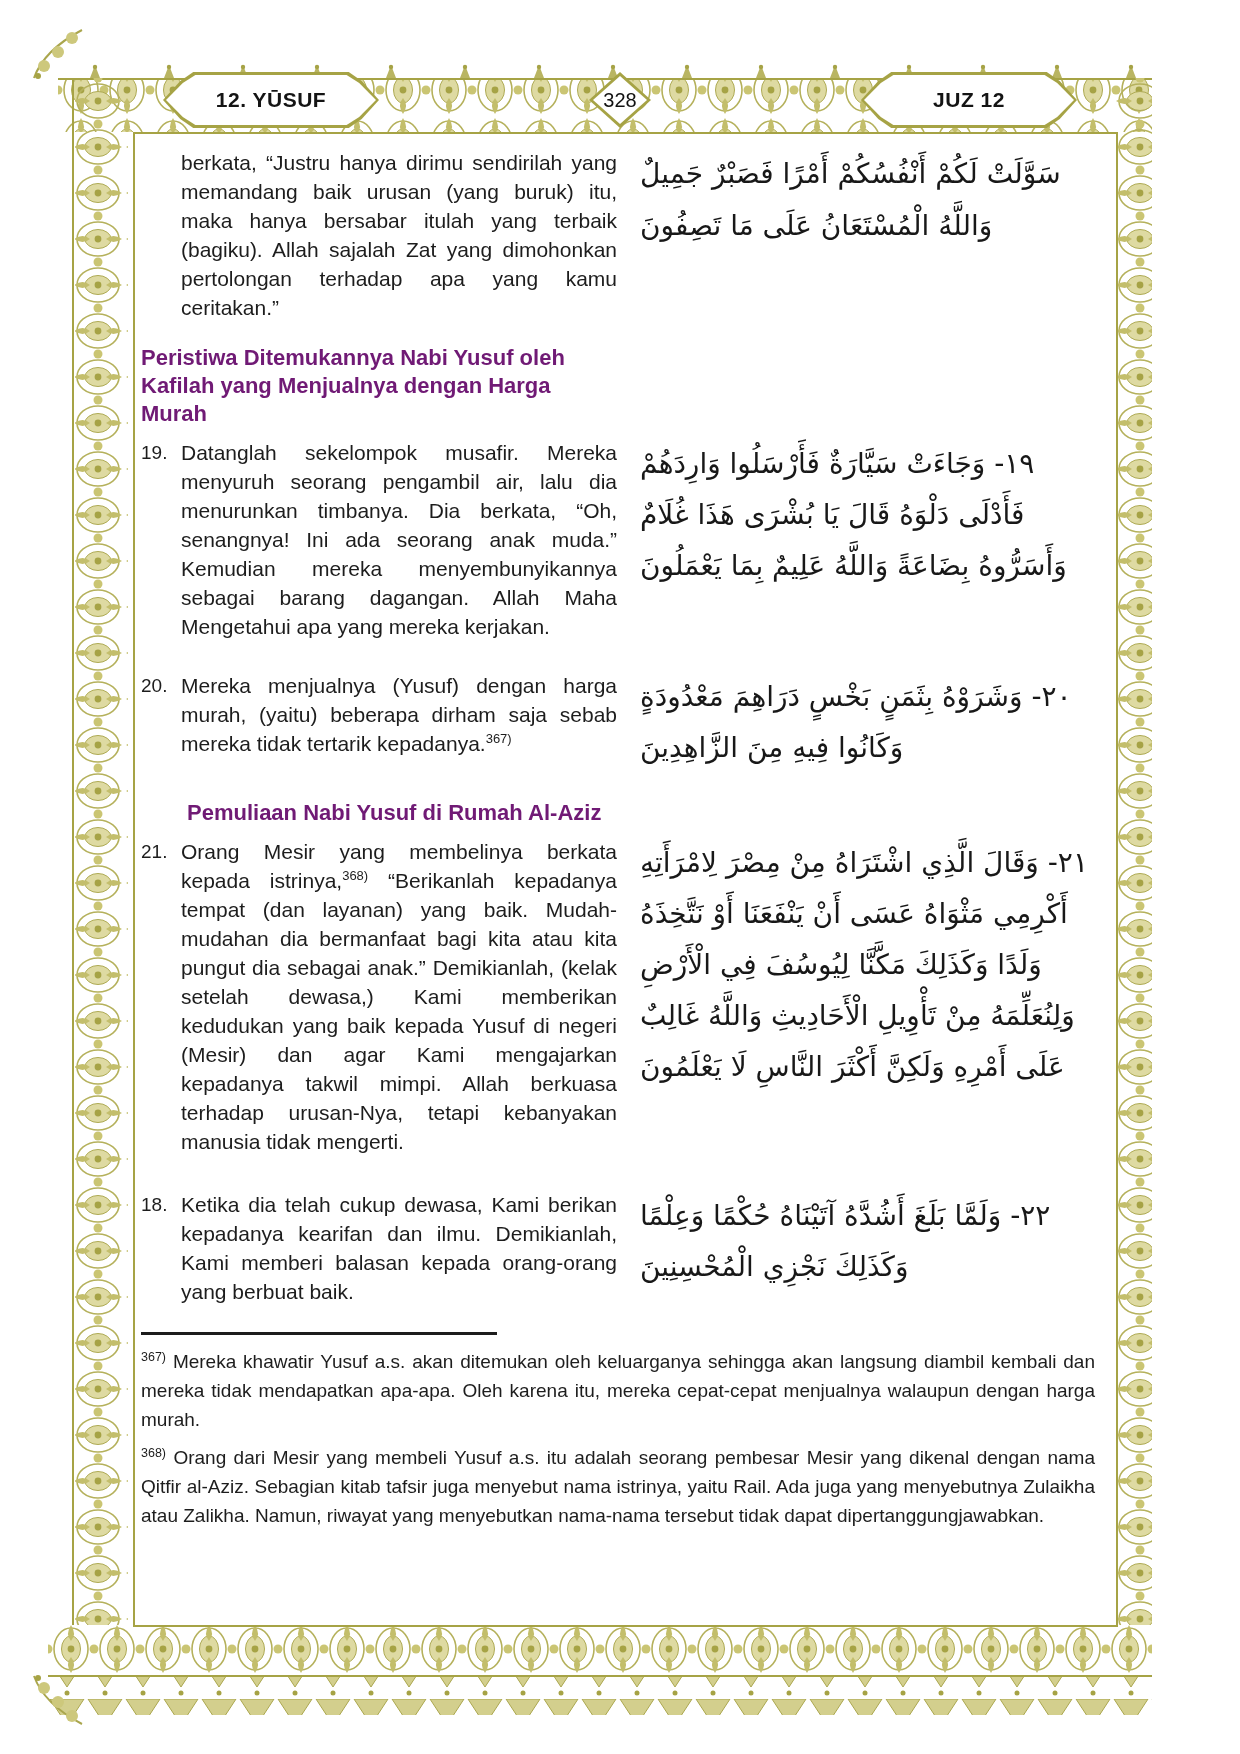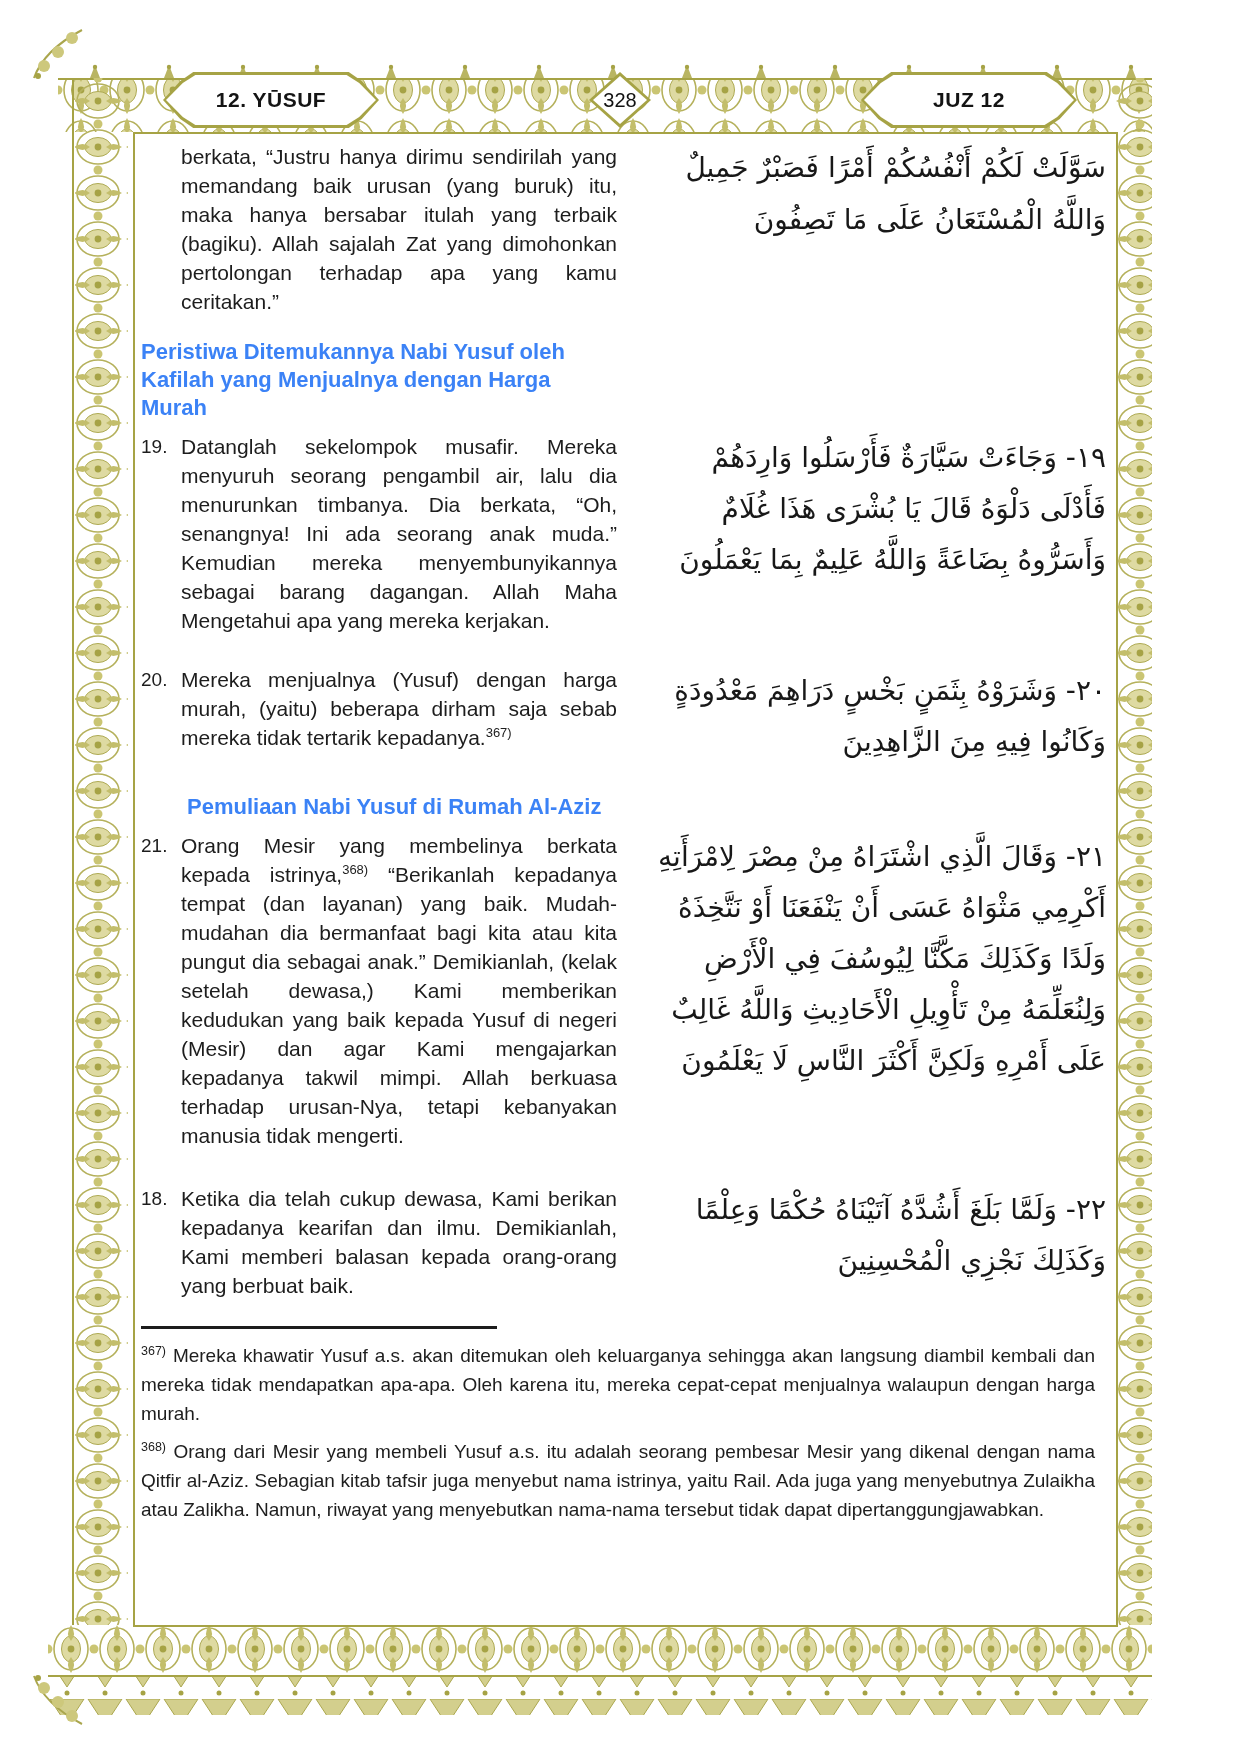--- a/index.html
+++ b/index.html
@@ -21,31 +21,31 @@
   .diamond .d-outer{position:absolute;inset:0;background:#a6a345;
     clip-path:polygon(50% 0%,100% 50%,50% 100%,0% 50%);}
   .diamond .d-inner{position:absolute;left:4px;top:4px;right:4px;bottom:4px;background:#fff;
     clip-path:polygon(50% 0%,100% 50%,50% 100%,0% 50%);}
   .diamond .d-label{position:absolute;inset:0;display:flex;align-items:center;justify-content:center;
     font-size:20px;font-weight:normal;color:#111;}
 
   
   .frame{position:absolute;left:133px;top:132px;width:981px;height:1491px;
          border:2px solid #a6a345;background:#fff;z-index:2;}
-  .content{position:absolute;left:4px;top:0;width:969px;padding-top:8px;}
+  .content{position:absolute;left:4px;top:0;width:969px;padding-top:14px;}
 
   .row{display:flex;align-items:flex-start;margin:0 2px;}
   .vnum{flex:none;width:40px;font-size:19px;line-height:29px;}
   .vtext{flex:none;width:436px;font-size:21px;line-height:29px;text-align:justify;}
   .cont-indent{margin-left:40px;}
-  .arab{margin-left:auto;width:466px;direction:rtl;text-align:right;
+  .arab{margin-left:auto;width:466px;direction:rtl;text-align:left;
         font-family:"DejaVu Sans",sans-serif;font-size:28px;line-height:51px;color:#181818;}
   .arab.small-block{line-height:52px;}
 
-  .heading{font-weight:bold;font-size:22px;line-height:28px;width:442px;margin:22px 2px 10px 2px;color:#3b82f6;}
+  .heading{font-weight:bold;font-size:22px;line-height:28px;width:442px;margin:22px 2px 10px 2px;color:#701a75;}
   .heading2{margin-top:26px;margin-left:48px;}
   sup.fnref{font-size:13px;line-height:0;vertical-align:super;}
 
   .fnblock{margin-top:26px;font-size:19px;line-height:29px;text-align:justify;width:958px;}
   .fnrule{width:356px;height:3px;background:#1c1c1c;margin:0 0 12px 2px;}
   .fnitem{margin:0 2px 9px 2px;}
   .fnitem sup{font-size:12.5px;line-height:0;}
 </style>
 </head>
 <body>

